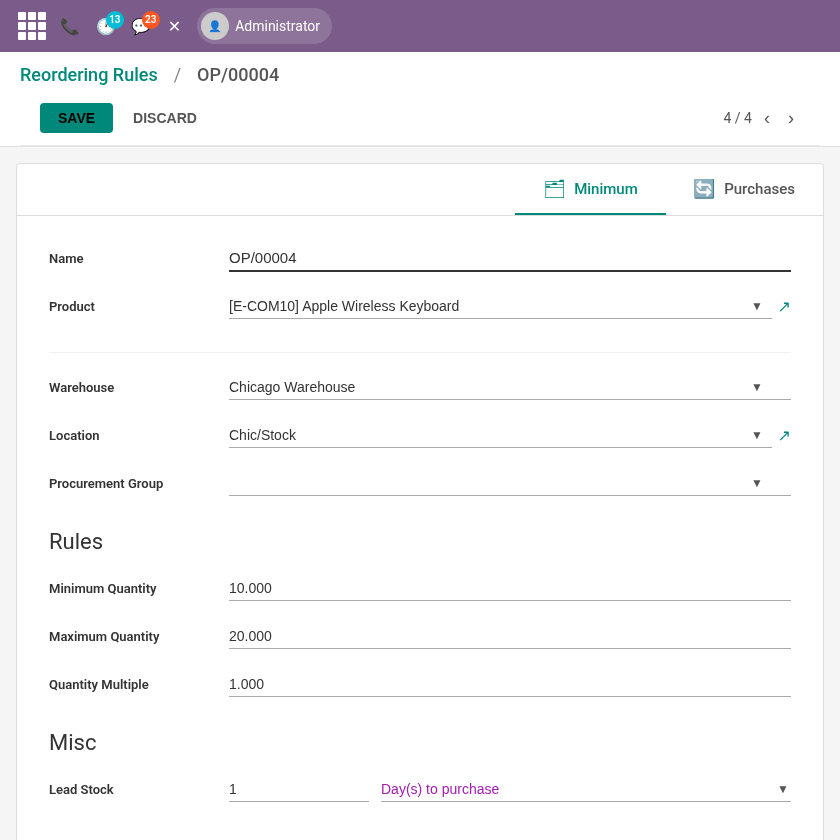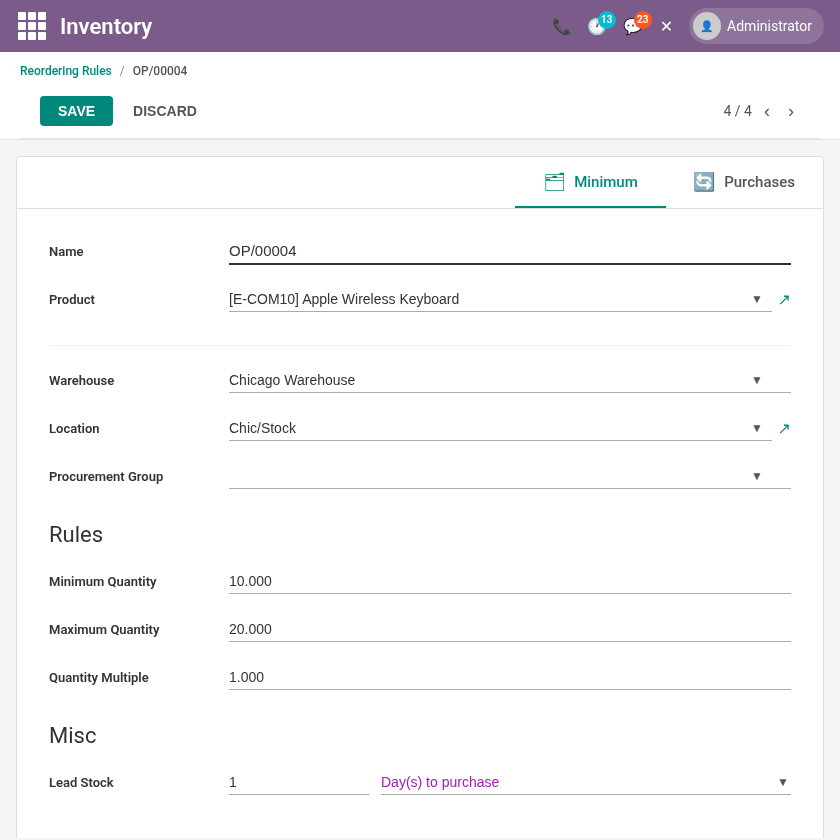--- a/index.html
+++ b/index.html
@@ -13,29 +13,29 @@
     .topbar-title { font-size: 22px; font-weight: 600; flex: 1; }
     .topbar-actions { display: flex; align-items: center; gap: 16px; }
     .topbar-icon { color: white; font-size: 18px; cursor: pointer; position: relative; }
     .badge { position: absolute; top: -6px; right: -8px; background: #00BCD4; border-radius: 50%; font-size: 10px; width: 18px; height: 18px; display: flex; align-items: center; justify-content: center; font-weight: 600; }
     .badge-orange { background: #FF5722; }
     .admin-btn { display: flex; align-items: center; gap: 6px; background: rgba(255,255,255,0.15); border-radius: 20px; padding: 4px 12px 4px 4px; cursor: pointer; }
     .admin-avatar { width: 28px; height: 28px; border-radius: 50%; background: #ccc; overflow: hidden; display: flex; align-items: center; justify-content: center; font-size: 11px; }
 
     
     .breadcrumb-bar { background: white; padding: 12px 20px 0; border-bottom: 1px solid #e0e0e0; }
-    .breadcrumb { display: flex; gap: 8px; font-size: 12px; margin-bottom: 10px; }
+    .breadcrumb { display: flex; gap: 16px; font-size: 18px; margin-bottom: 10px; }
     .breadcrumb-link { color: #00897B; cursor: pointer; font-weight: 500; }
     .breadcrumb-sep { color: #888; }
     .breadcrumb-current { color: #555; font-weight: 500; }
 
     
     .toolbar { background: white; padding: 8px 20px 12px; display: flex; align-items: center; justify-content: space-between; border-bottom: 1px solid #e8e8e8; }
     .toolbar-left { display: flex; gap: 8px; align-items: center; }
-    .btn-save { background: #00897B; color: #ffffff; border: none; padding: 7px 18px; border-radius: 4px; font-size: 14px; font-weight: 600; cursor: pointer; }
+    .btn-save { background: #00897B; color: #000000; border: none; padding: 7px 18px; border-radius: 4px; font-size: 14px; font-weight: 600; cursor: pointer; }
     .btn-discard { background: none; border: none; color: #555; font-size: 14px; font-weight: 600; cursor: pointer; padding: 7px 12px; }
     .pagination { display: flex; align-items: center; gap: 6px; font-size: 14px; color: #555; }
     .page-nav { border: none; background: none; font-size: 18px; cursor: pointer; color: #555; padding: 2px 6px; }
 
     
     .main { background: #f5f5f5; padding: 16px; height: calc(840px - 52px - 90px); overflow-y: auto; }
     .card { background: white; border: 1px solid #ddd; border-radius: 4px; }
 
     
     .tab-header { display: flex; justify-content: flex-end; border-bottom: 1px solid #ddd; }
@@ -81,21 +81,20 @@
         <div class="grid-dot"></div>
         <div class="grid-dot"></div>
       <div class="grid-dot"></div>
         <div class="grid-dot"></div>
         <div class="grid-dot"></div>
       <div class="grid-dot"></div>
         <div class="grid-dot"></div>
         <div class="grid-dot"></div>
     </div>
   </div>
-  <span class="topbar-title">Inventory</span>
   <div class="topbar-actions">
     <div class="topbar-icon" style="font-size:16px;">📞</div>
     <div class="topbar-icon" style="font-size:16px; position:relative;">
       🕐
       <span class="badge">13</span>
     </div>
     <div class="topbar-icon" style="font-size:16px; position:relative;">
       💬
       <span class="badge badge-orange">23</span>
     </div>

